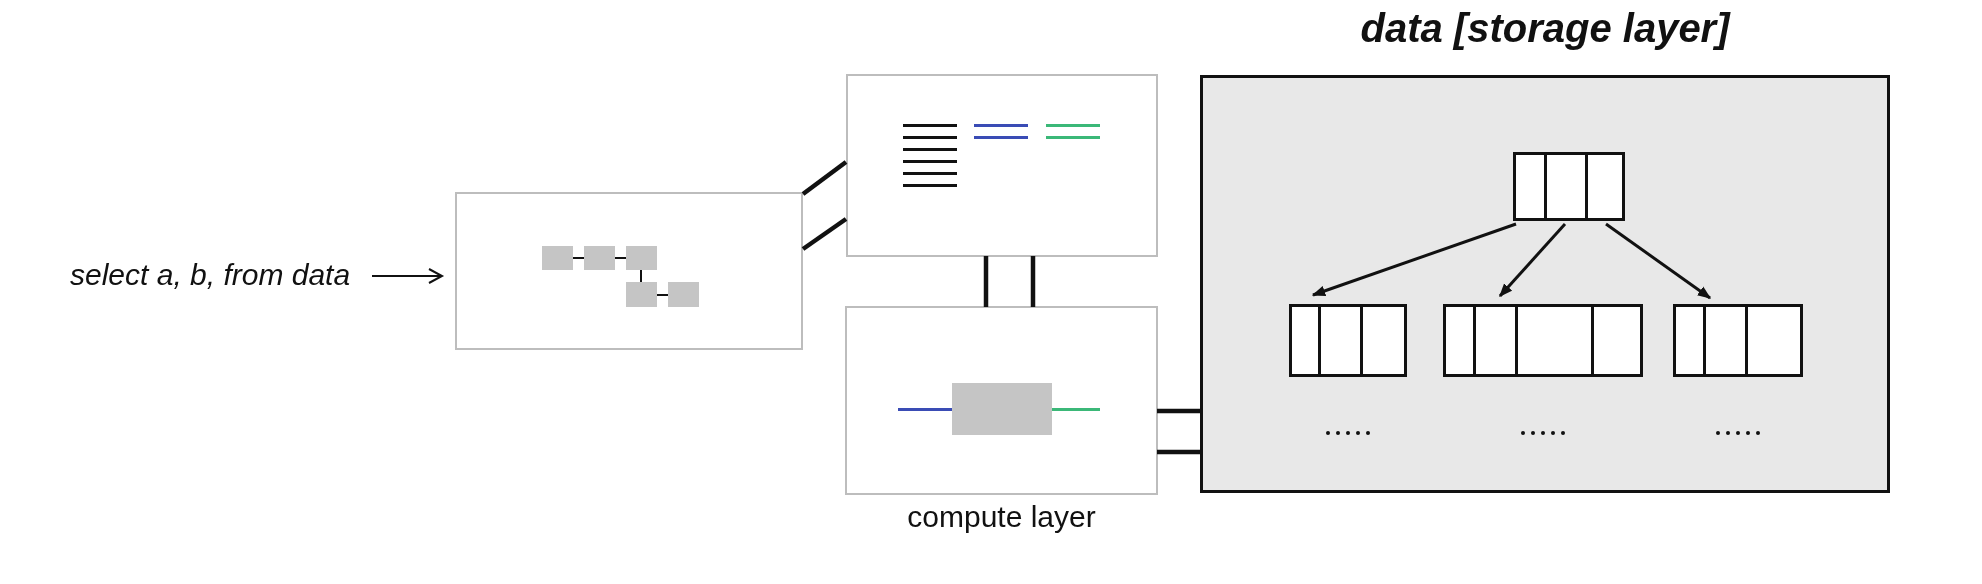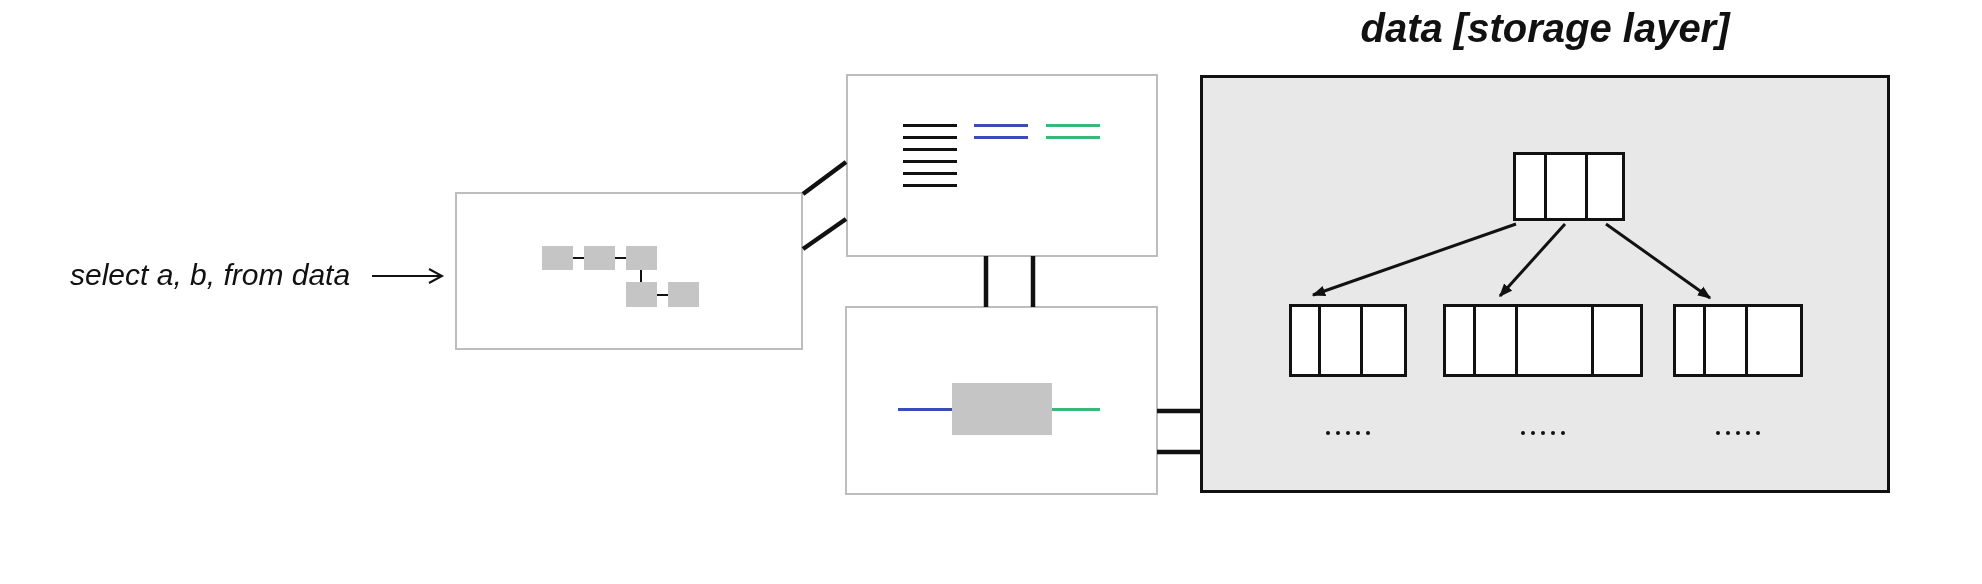--- a/index.html
+++ b/index.html
@@ -114,20 +114,21 @@
     </div>
   <div class="qgroup" style="left:1046px;top:124px;">
       <div class="qline" style="background: rgb(59, 184, 120);"></div>
       <div class="qline" style="background: rgb(59, 184, 120);"></div>
     </div>
 
   <div class="box" style="left:845px;top:306px;width:313px;height:189px;"></div>
   <div class="cl-line" style="left:898px;top:408px;width:54px;background:var(--blue,#3a4cb5);"></div>
   <div class="cl-rect" style="left:952px;top:383px;width:100px;height:52px;"></div>
   <div class="cl-line" style="left:1052px;top:408px;width:48px;background:var(--green,#3bb878);"></div>
+  <div class="label" style="left:845px;top:500px;width:313px;">compute layer</div>
 
   <div class="storage-title">data [storage layer]</div>
   <div class="storage-box"></div>
   <div class="bnode" style="left:1513px;top:152px;width:112px;height:69px;">
       <div class="bcell" style="flex-grow: 30;"></div>
       <div class="bcell" style="flex-grow: 42;"></div>
       <div class="bcell" style="flex-grow: 37;"></div>
     </div>
   <div class="bnode" style="left:1289px;top:304px;width:118px;height:73px;">
       <div class="bcell" style="flex-grow: 28;"></div>

